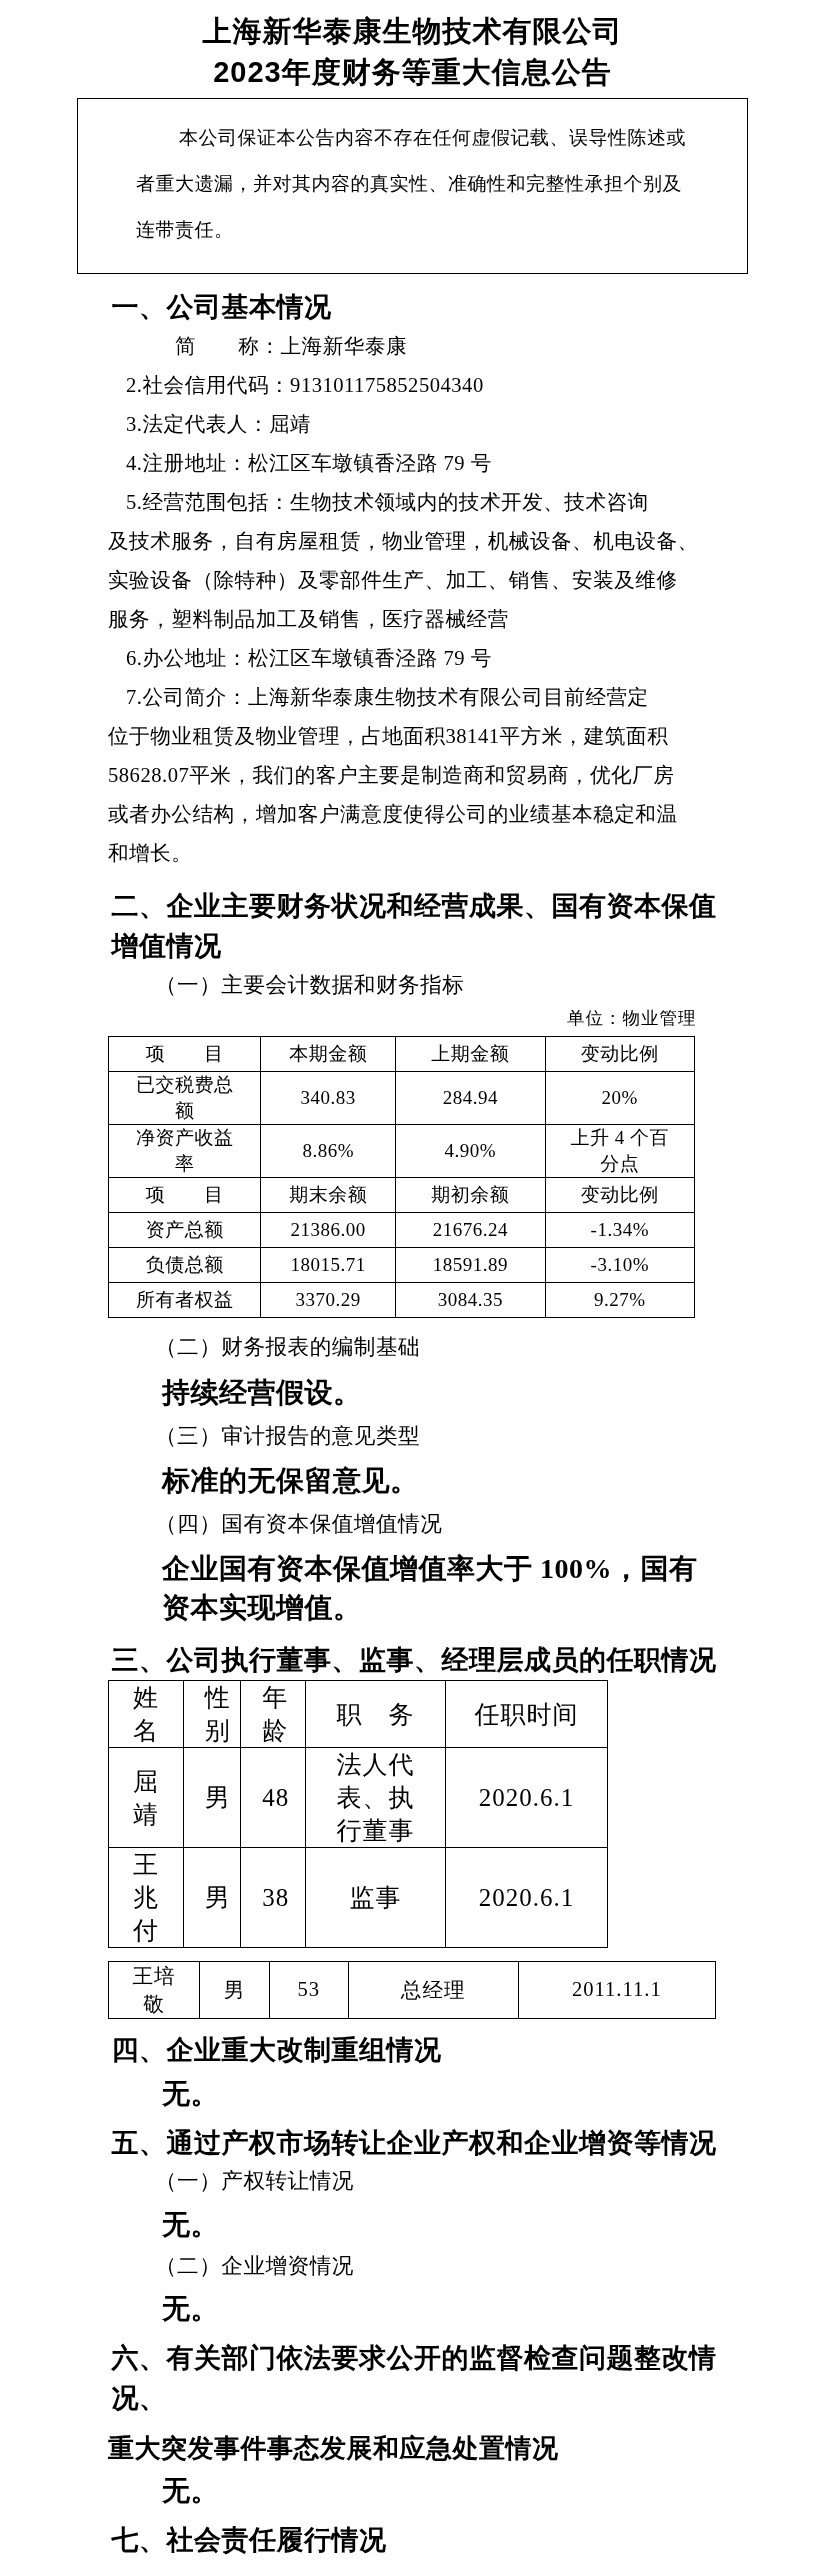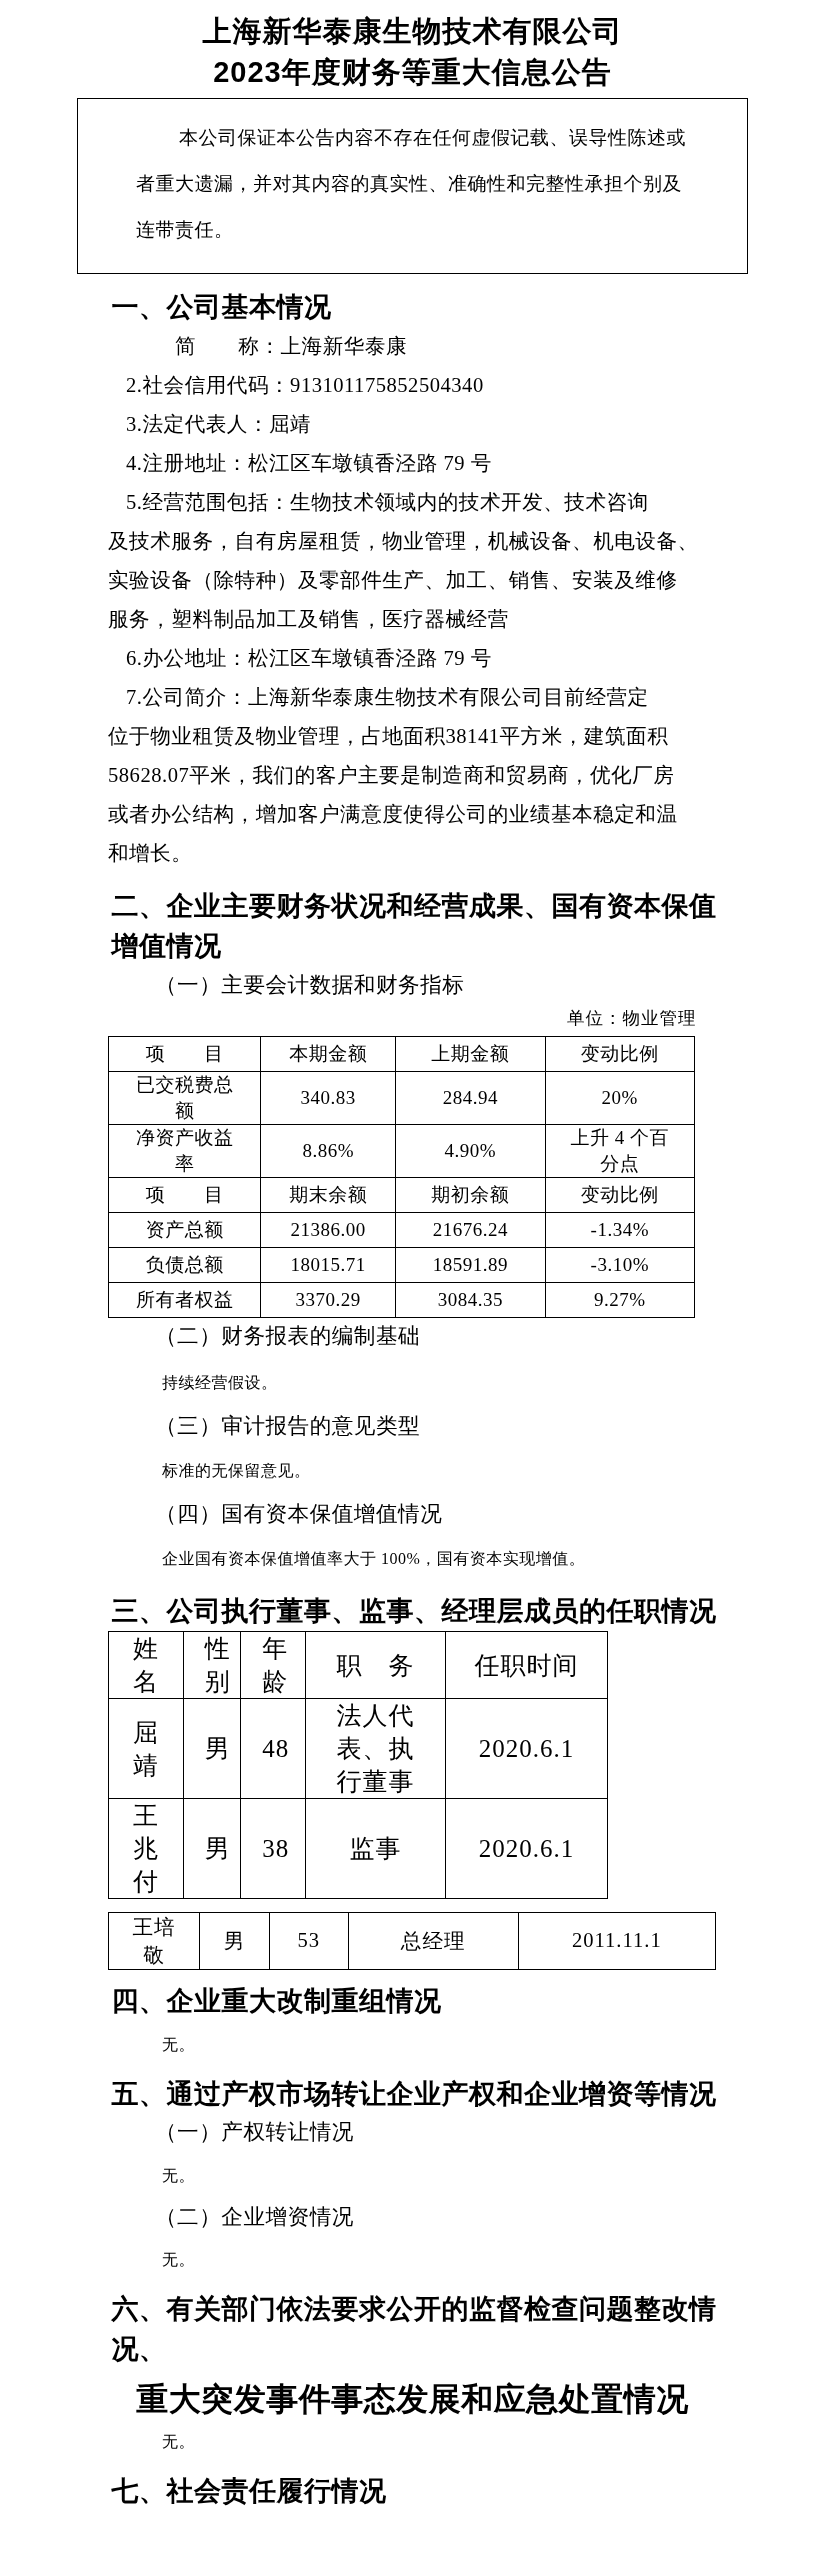--- a/index.html
+++ b/index.html
@@ -21,30 +21,30 @@
     padding:15.5px 26px 20.6px 26px;
   }
   .disclaimer-line{font-size:19px;line-height:46px;letter-spacing:0.5px;margin-left:32px;}
   .disclaimer-line.first{text-indent:43px;}
   
   .h-sec{
     font-family:"Liberation Sans","DejaVu Sans",sans-serif;
     font-weight:bold;font-size:27px;line-height:40px;
     margin-top:13px;padding-left:3.6px;letter-spacing:0.5px;
   }
-  .h-sec.cont{margin-top:0;padding-left:0;font-size:32px;line-height:37px;text-align:center;}
+  .h-sec.cont{margin-top:0;padding-left:0;font-size:26px;line-height:37px;}
   .s-back .h-sec{margin-top:11.3px;}
   
   .line{font-size:20.6px;line-height:39px;letter-spacing:0.5px;}
   .s-back .line{line-height:37px;}
   .ind1{padding-left:18px;}      
   .ind2{padding-left:67px;}     
   .subhead{font-size:21.6px;padding-left:47px;}   
-  .answer{font-size:16px;padding-left:54px;margin:5.2px 0;}  
-  .sub2ans{margin-top:0;font-family:Liberation Mono, monospace;}
+  .answer{font-size:28px;padding-left:54px;margin:5.2px 0;font-weight:bold;}  
+  .sub2ans{margin-top:10px;}
   
   .unit-note{font-size:17.5px;line-height:27px;text-align:right;padding-right:20.6px;margin-bottom:4.1px;letter-spacing:1px;}
   
   table{border-collapse:collapse;table-layout:fixed;}
   td{border:1px solid #000;text-align:center;vertical-align:middle;padding:0 21px;box-sizing:border-box;}
   .fin-table{width:587px;font-size:19px;}
   .fin-table td{height:35px;letter-spacing:0.5px;}
   .per-table{width:500px;font-size:25px;}
   .per-table td{letter-spacing:1px;}
   .per-table .hdr td{height:47px;}

